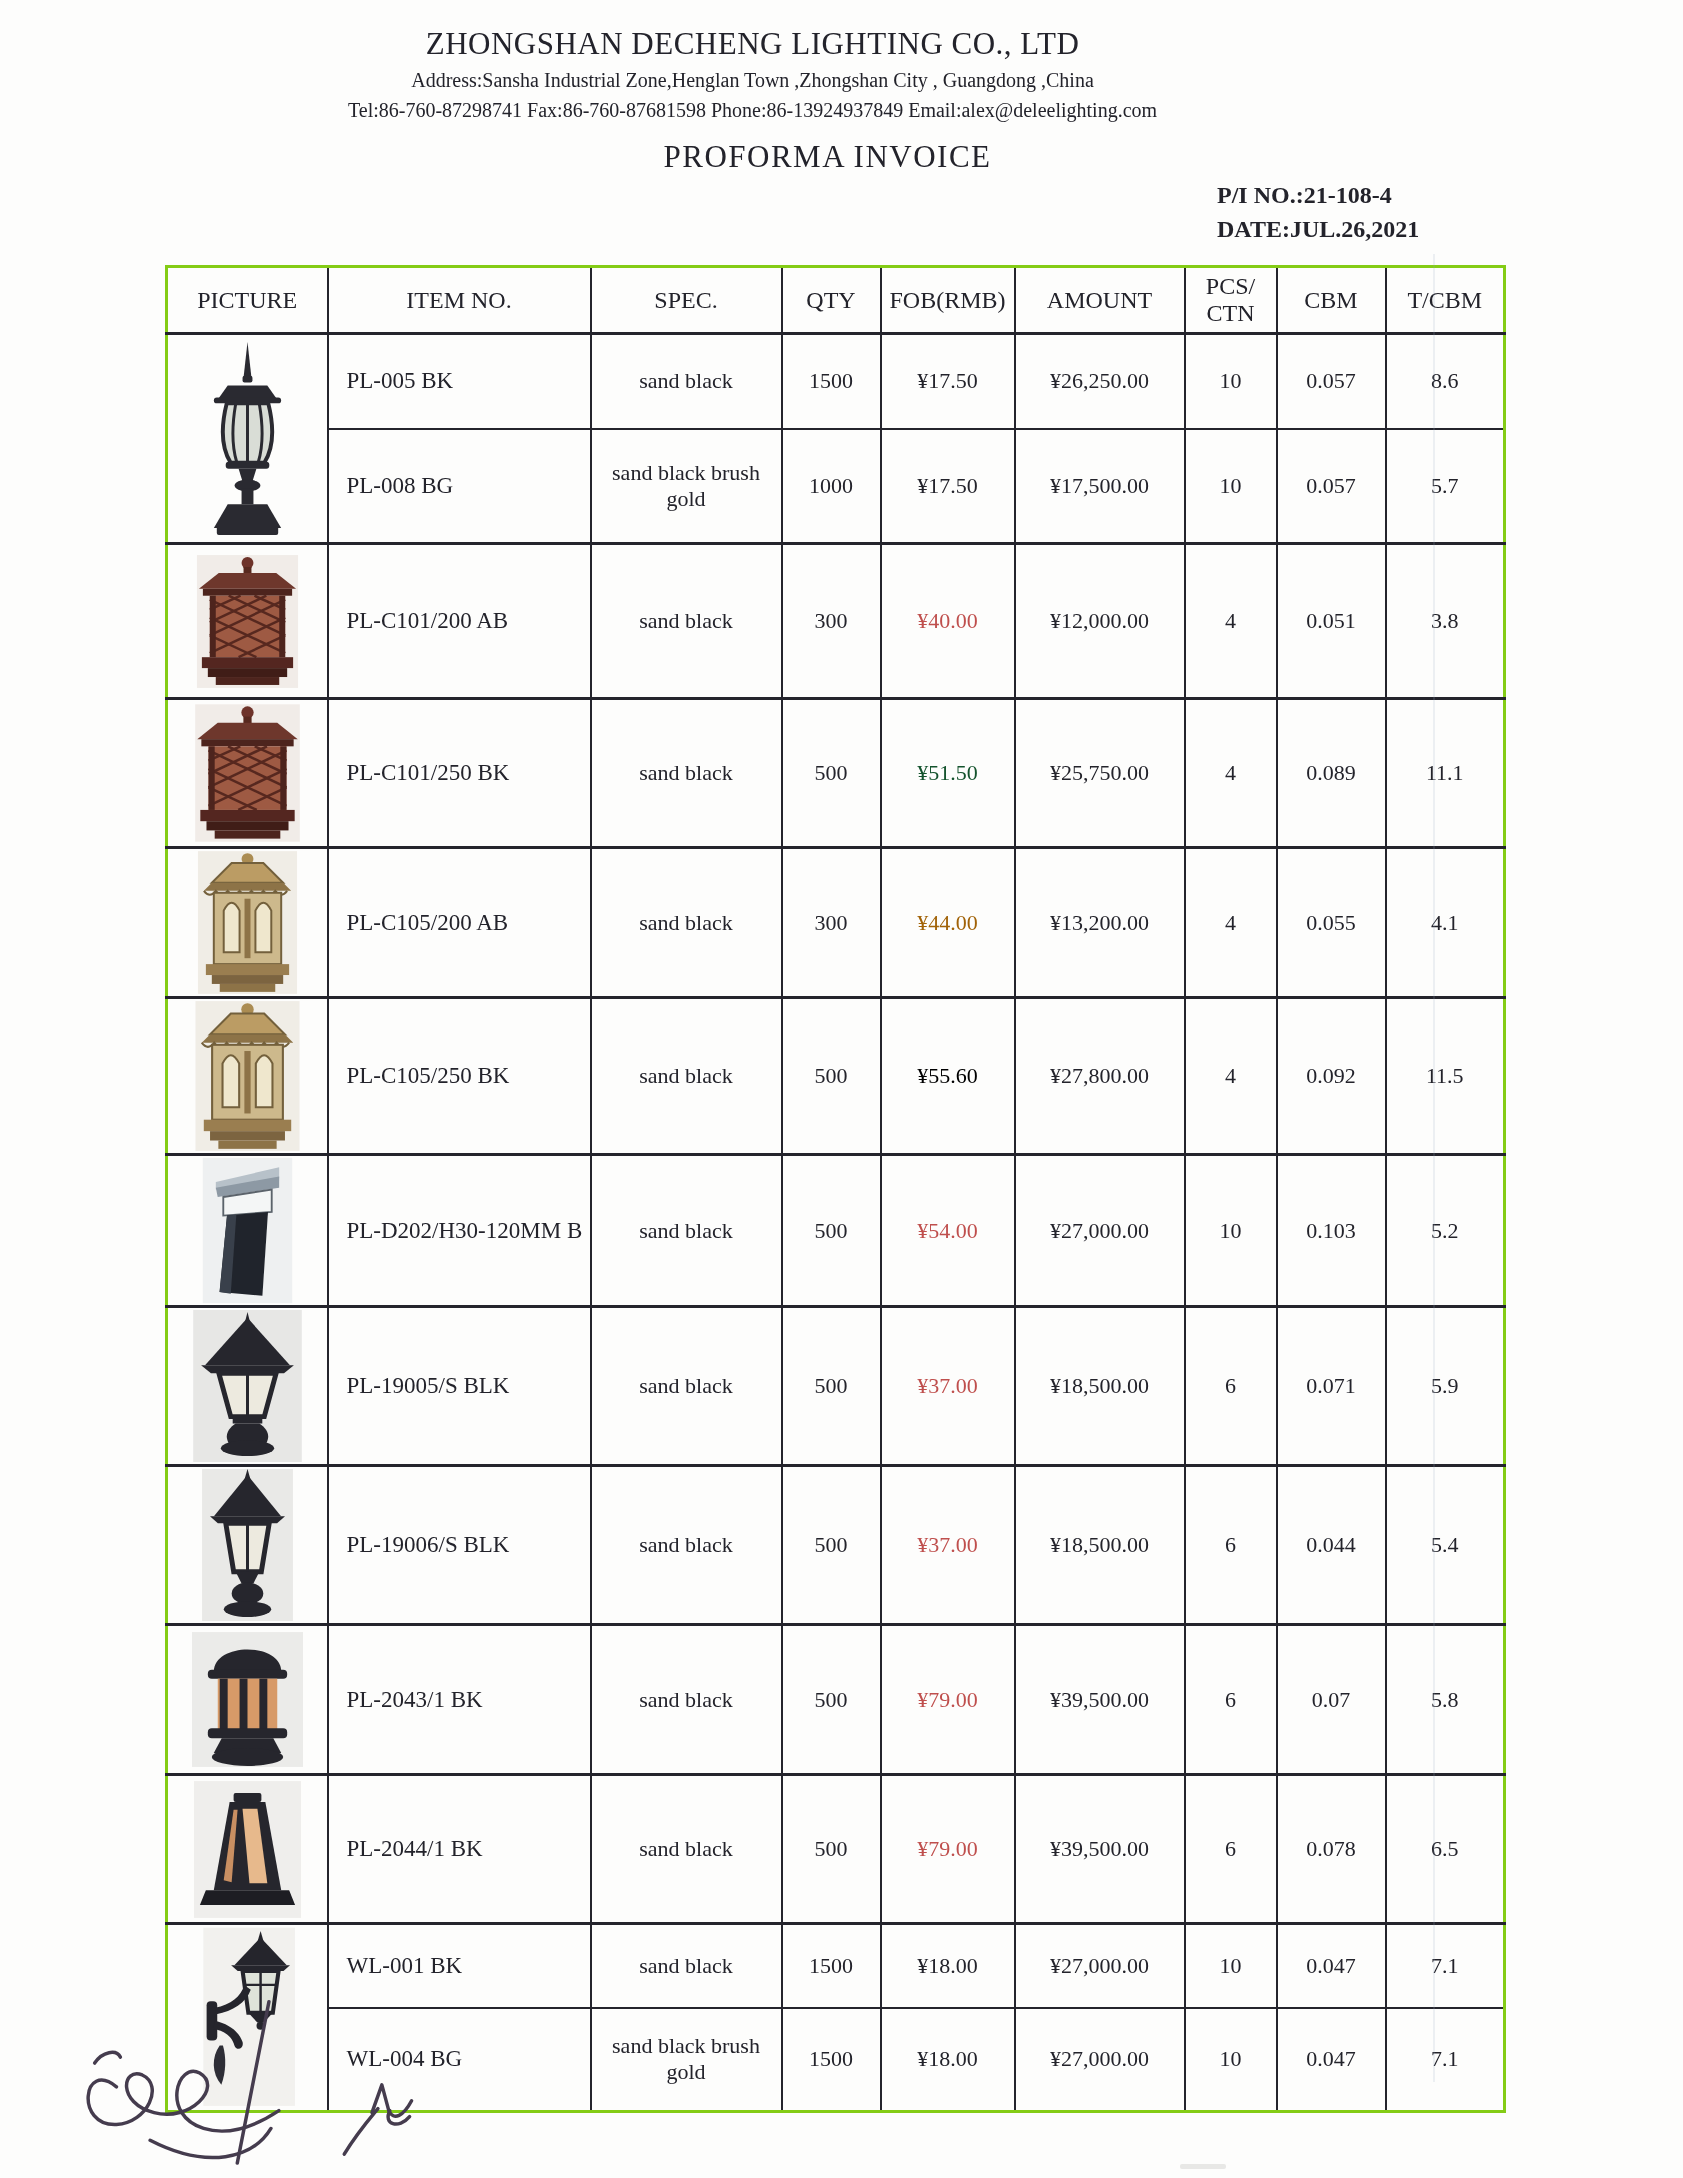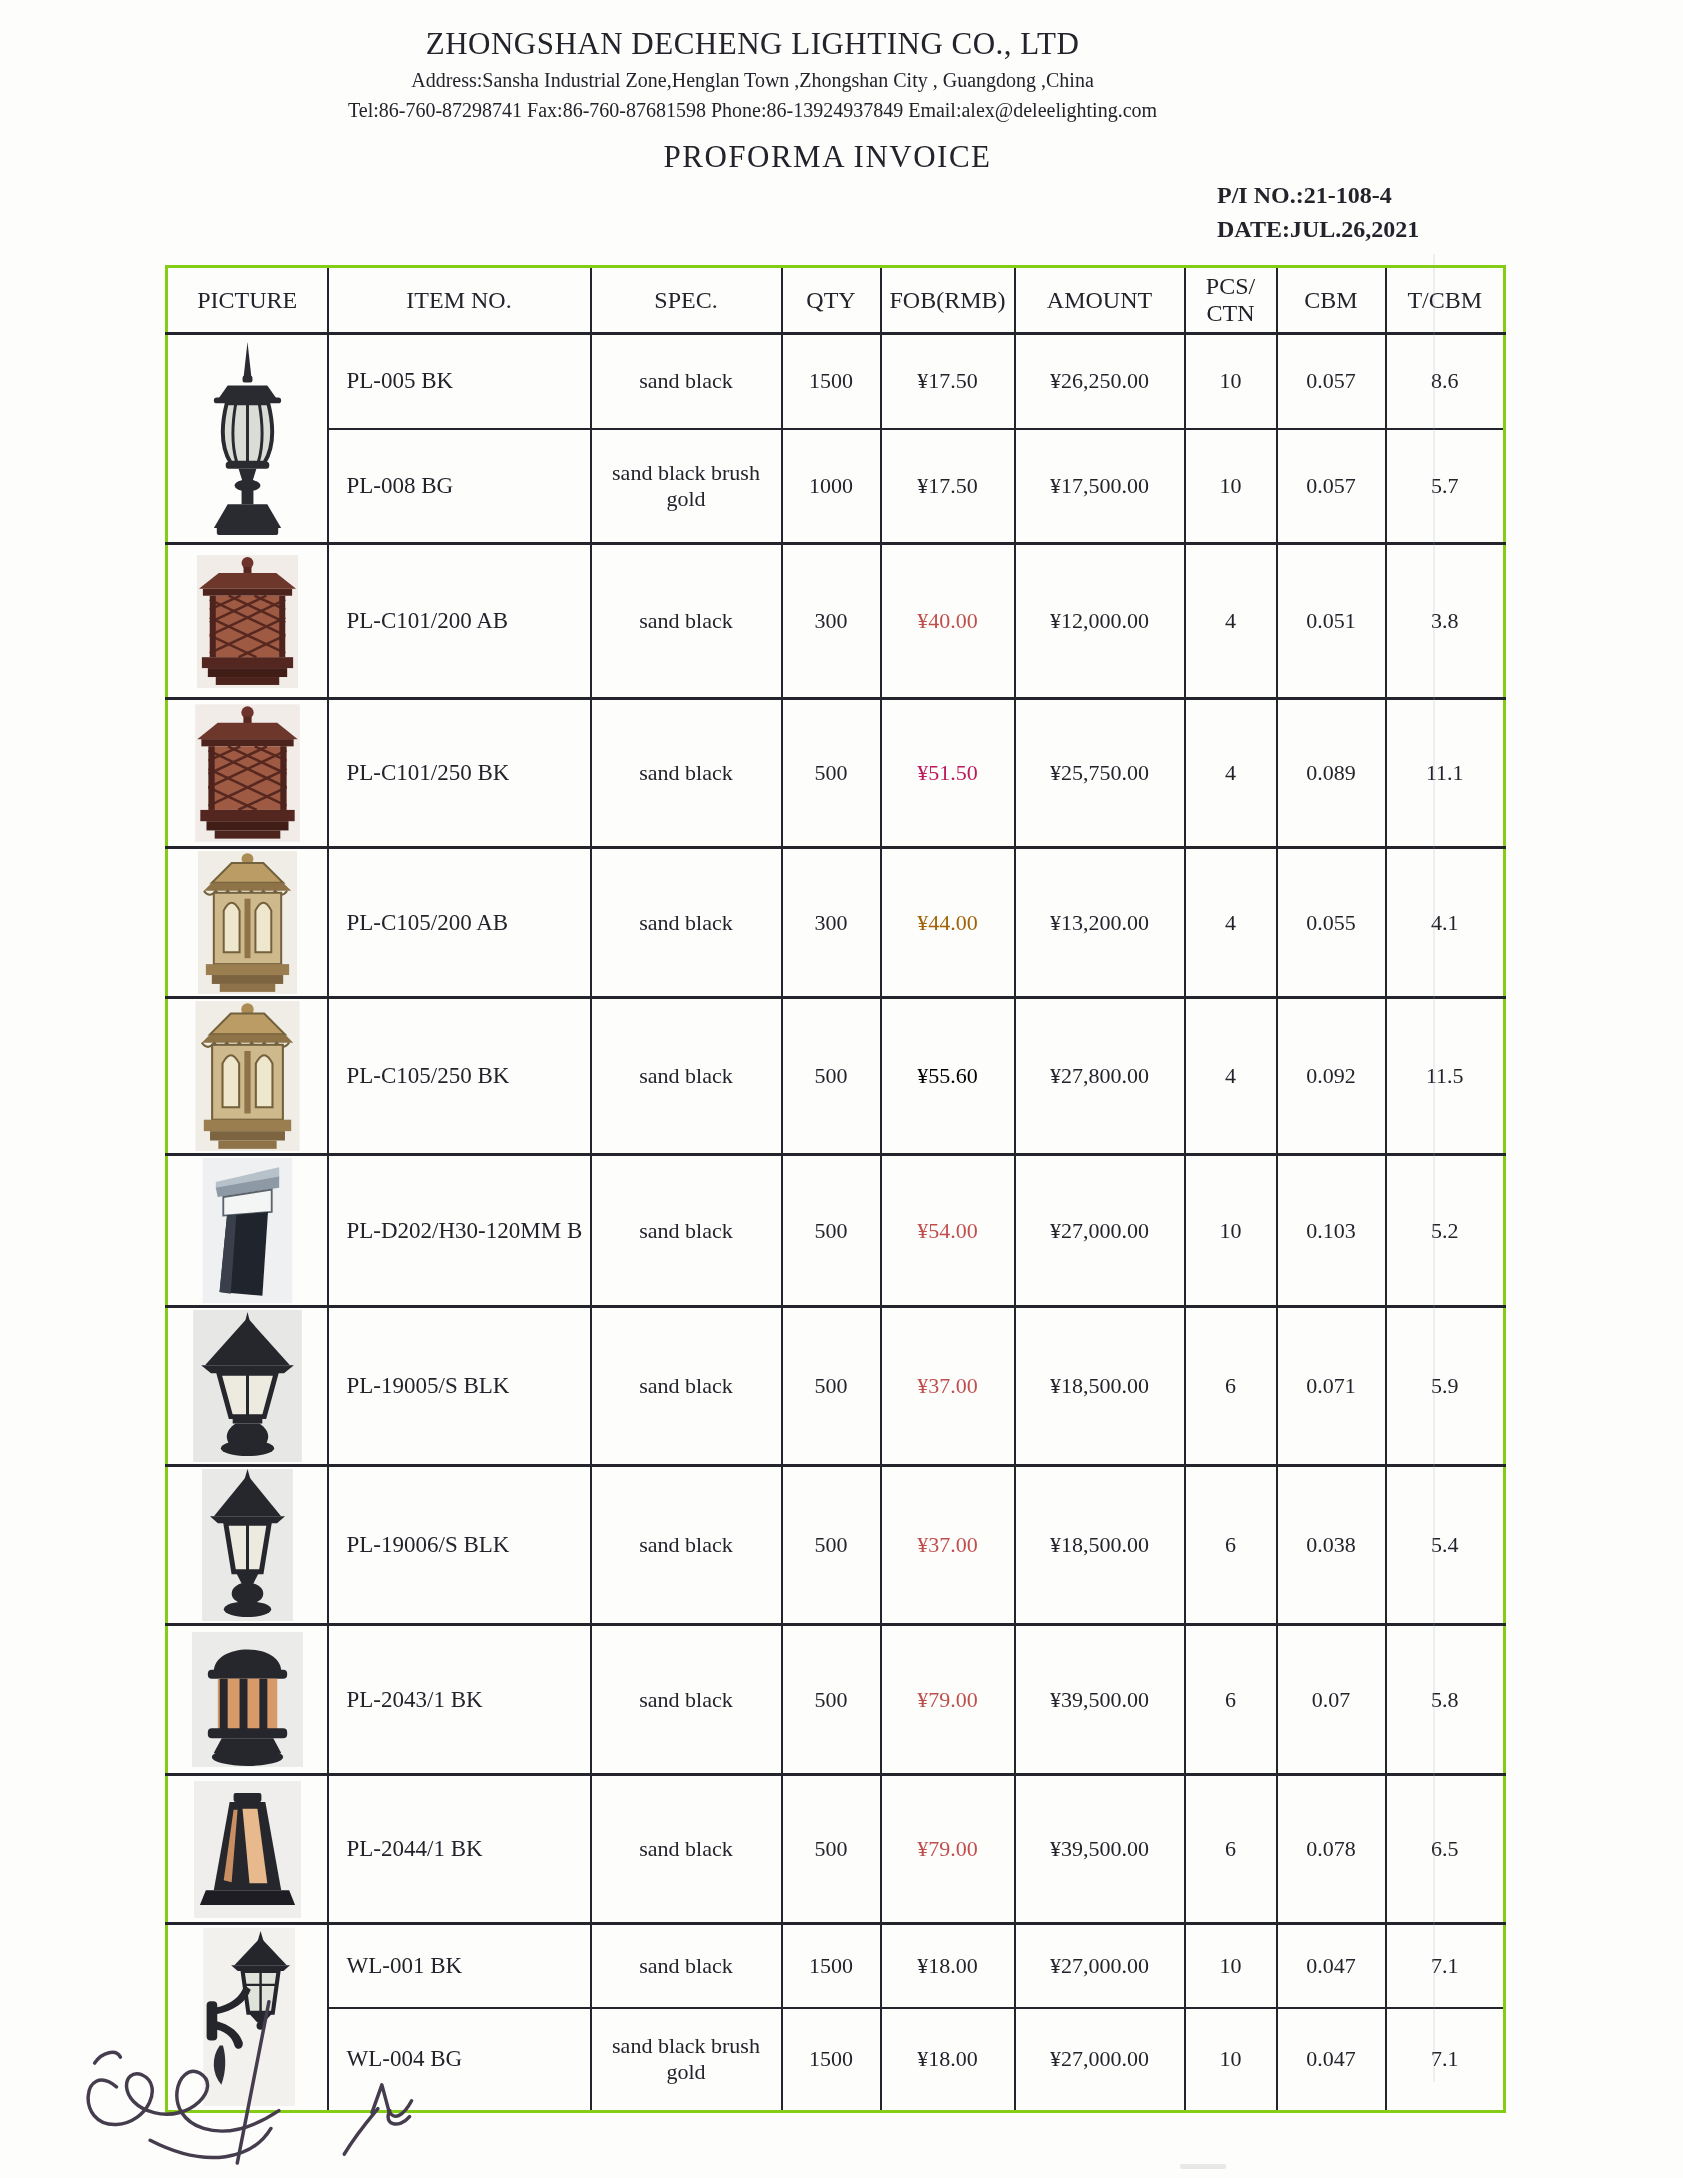--- a/index.html
+++ b/index.html
@@ -166,21 +166,21 @@
             <rect x="21" y="45" width="6" height="62" fill="#4d241d"></rect>
               <rect x="91" y="45" width="6" height="62" fill="#4d241d"></rect>
             <rect x="13" y="107" width="92" height="11" fill="#542620"></rect>
             <rect x="19" y="118" width="80" height="9" fill="#401d17"></rect>
             <rect x="27" y="127" width="64" height="8" fill="#4d241d"></rect>
           </svg>
         </td>
         <td class="c-item"><span>PL-C101/250 BK</span></td>
         <td><span>sand black</span></td>
         <td><span>500</span></td>
-        <td><span style="color: #be185d; font-family: Liberation Serif, serif;">¥51.50</span></td>
+        <td><span style="color: #14532d; font-family: Liberation Serif, serif;">¥51.50</span></td>
         <td><span>¥25,750.00</span></td>
         <td><span>4</span></td>
         <td><span>0.089</span></td>
         <td><span>11.1</span></td>
       </tr>
 
       <tr class="sep" style="height:149px">
         <td class="c-pic">
           <svg width="111" height="147" viewBox="0 0 112 148">
             <rect x="6" y="2" width="100" height="144" fill="#f0ede6"></rect>
@@ -292,21 +292,21 @@
             <ellipse cx="54" cy="128" rx="16" ry="11" fill="#26262d"></ellipse>
             <ellipse cx="54" cy="144" rx="24" ry="8" fill="#26262d"></ellipse>
           </svg>
         </td>
         <td class="c-item"><span>PL-19006/S BLK</span></td>
         <td><span>sand black</span></td>
         <td><span>500</span></td>
         <td><span style="color: rgb(191, 79, 77);">¥37.00</span></td>
         <td><span>¥18,500.00</span></td>
         <td><span>6</span></td>
-        <td><span>0.038</span></td>
+        <td><span>0.044</span></td>
         <td><span>5.4</span></td>
       </tr>
 
       <tr class="sep" style="height:150px">
         <td class="c-pic">
           <svg width="119" height="139" viewBox="0 0 120 140">
             <rect x="4" y="2" width="112" height="136" fill="#ebebe9"></rect>
             <path d="M26 42 C26 12 94 12 94 42 Z" fill="#26262d"></path>
             <rect x="20" y="40" width="80" height="9" rx="4" fill="#26262d"></rect>
             <rect x="30" y="49" width="60" height="52" fill="#d79a68"></rect>

